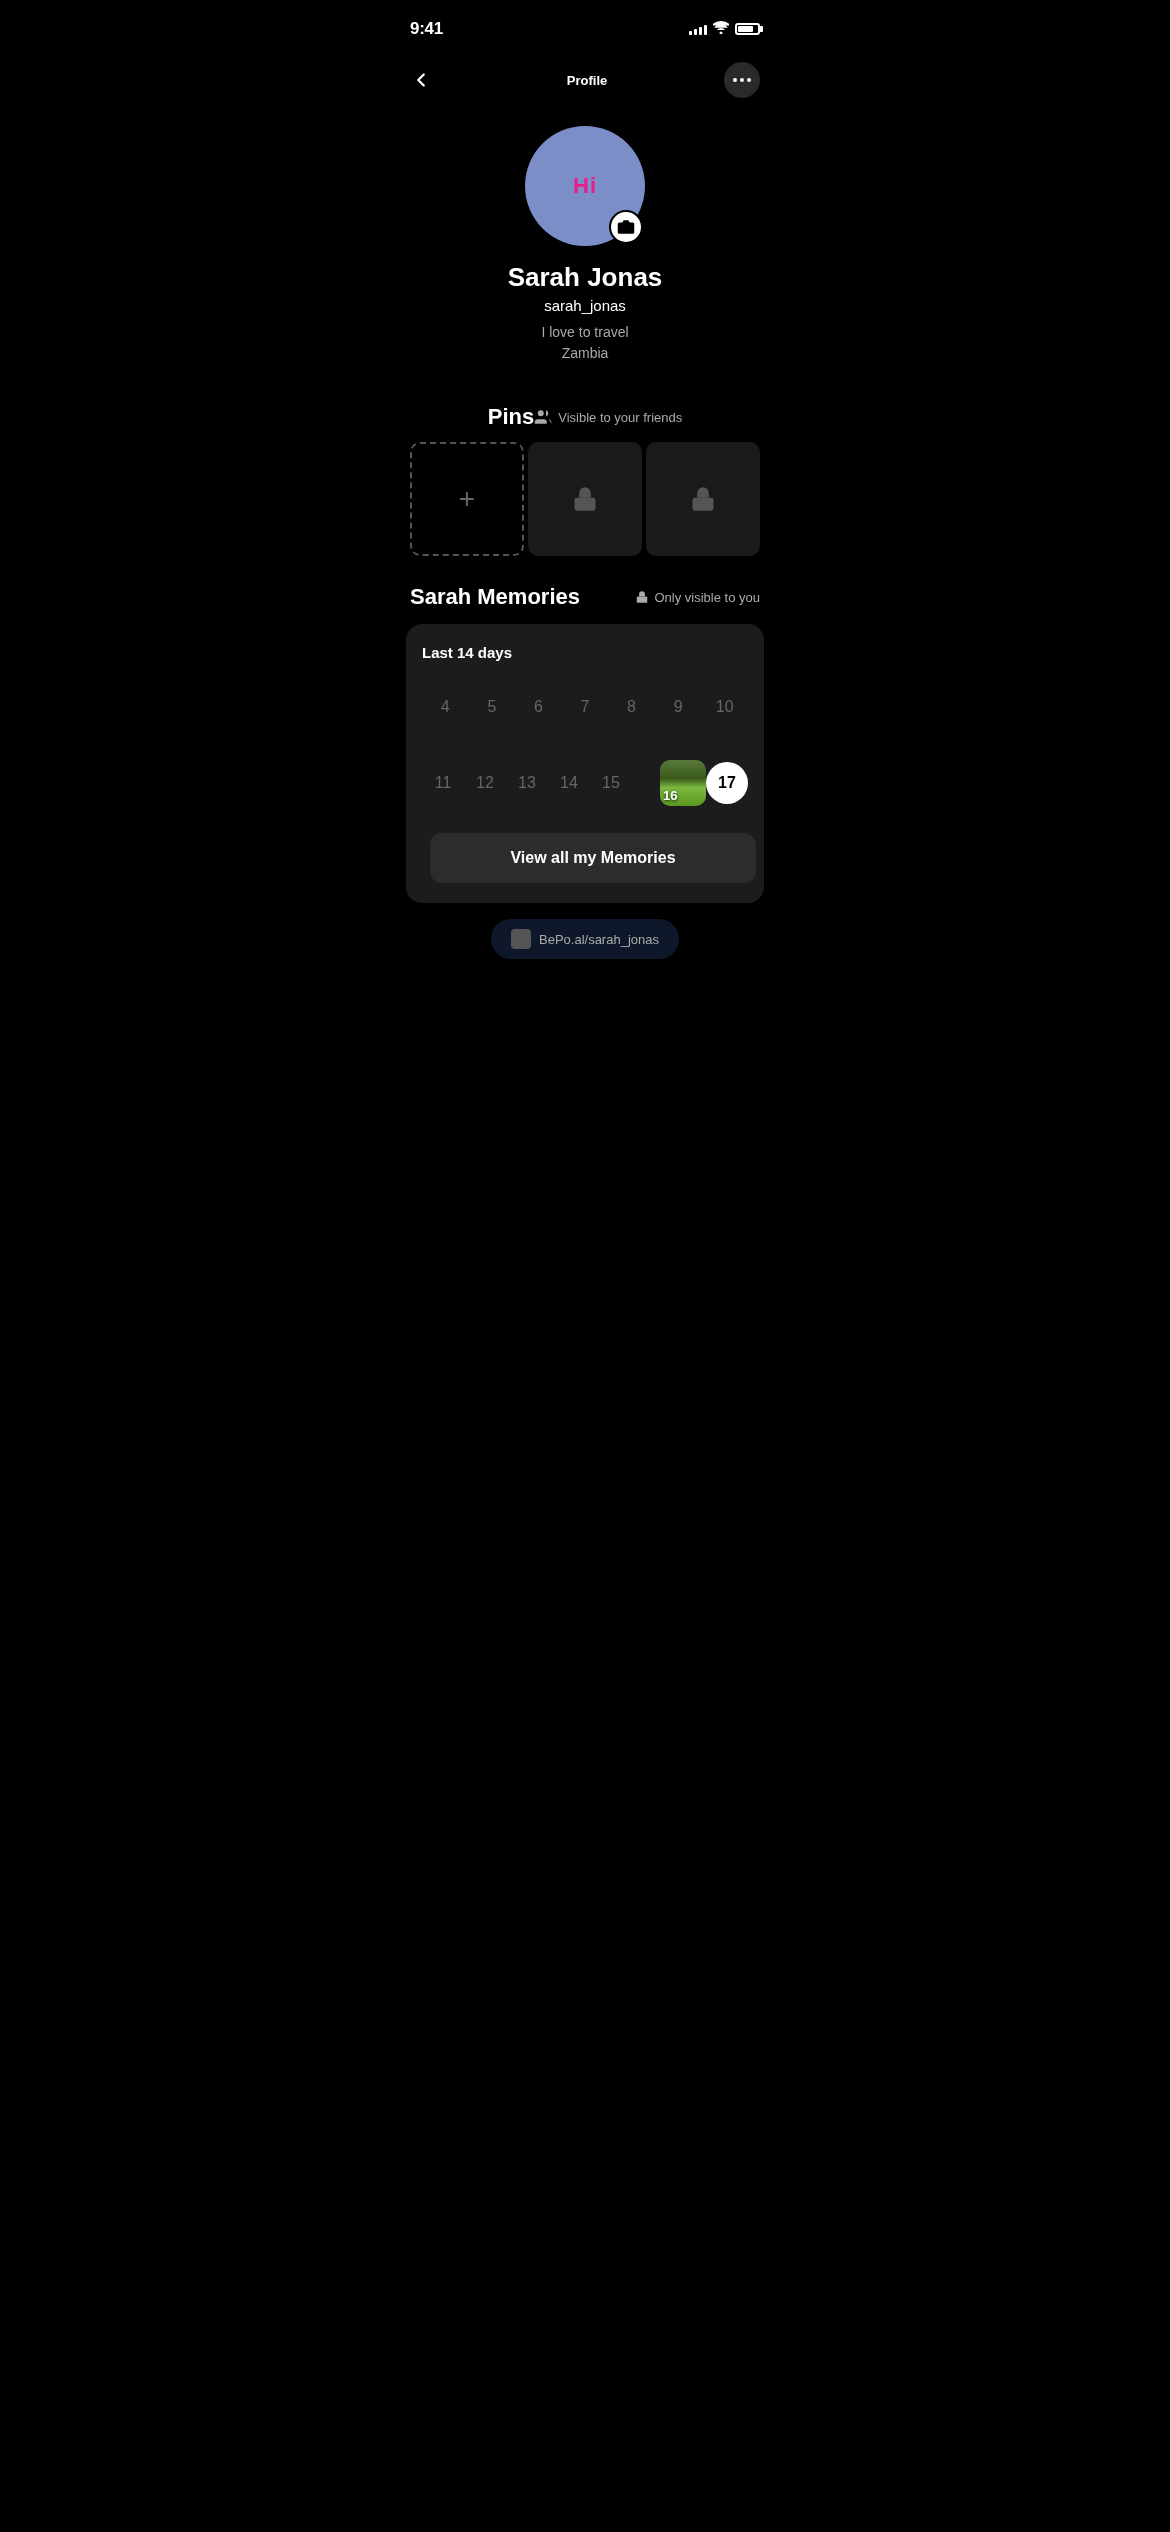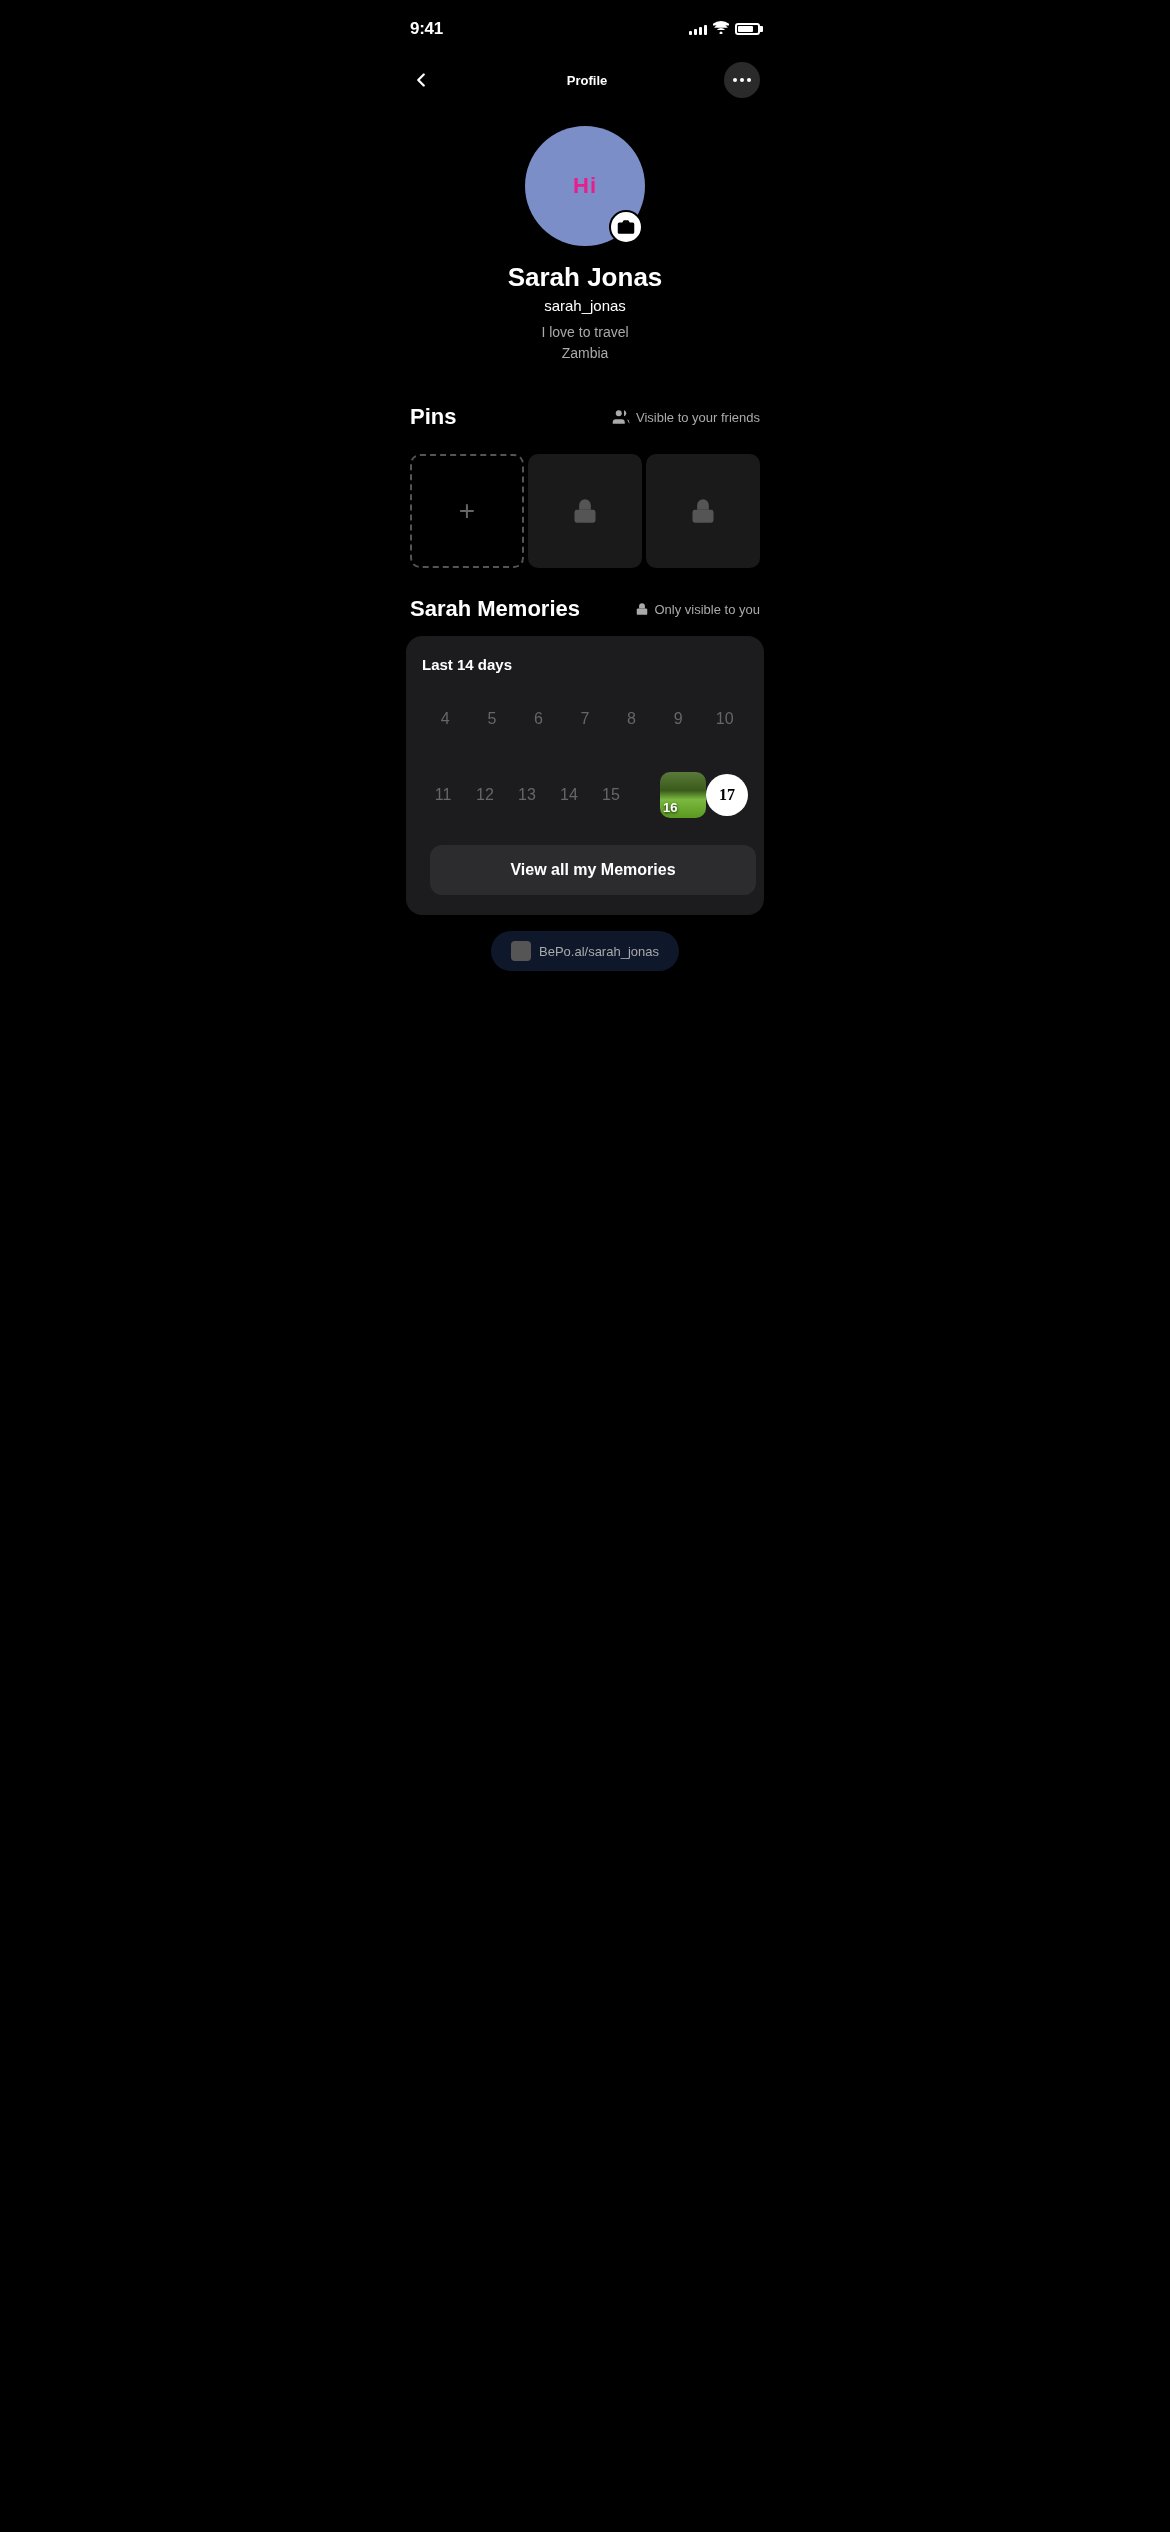--- a/index.html
+++ b/index.html
@@ -175,23 +175,23 @@
     .profile-bio {
       font-size: 14px;
       color: #aaa;
       text-align: center;
       line-height: 1.5;
     }
 
     
     .section-header {
       display: flex;
-      justify-content: space-between;
-      align-items: center;
-      padding: 20px 20px 24px;
+      justify-content: center;
+      align-items: center;
+      padding: 20px 20px 12px;
     }
     .section-title {
       font-size: 22px;
       font-weight: 700;
     }
     .visibility-badge {
       display: flex;
       align-items: center;
       gap: 6px;
       font-size: 13px;
@@ -282,21 +282,20 @@
       font-size: 16px;
       color: #666;
       cursor: pointer;
       position: relative;
     }
     .cal-cell.has-memory {
       cursor: pointer;
     }
     .cal-cell.today {
       color: #fff;
-      font-family: Liberation Serif, serif;
     }
     .memory-thumb {
       width: 46px;
       height: 46px;
       border-radius: 10px;
       overflow: hidden;
       position: relative;
       margin-left: 28px;
     }
     .memory-thumb-img {

